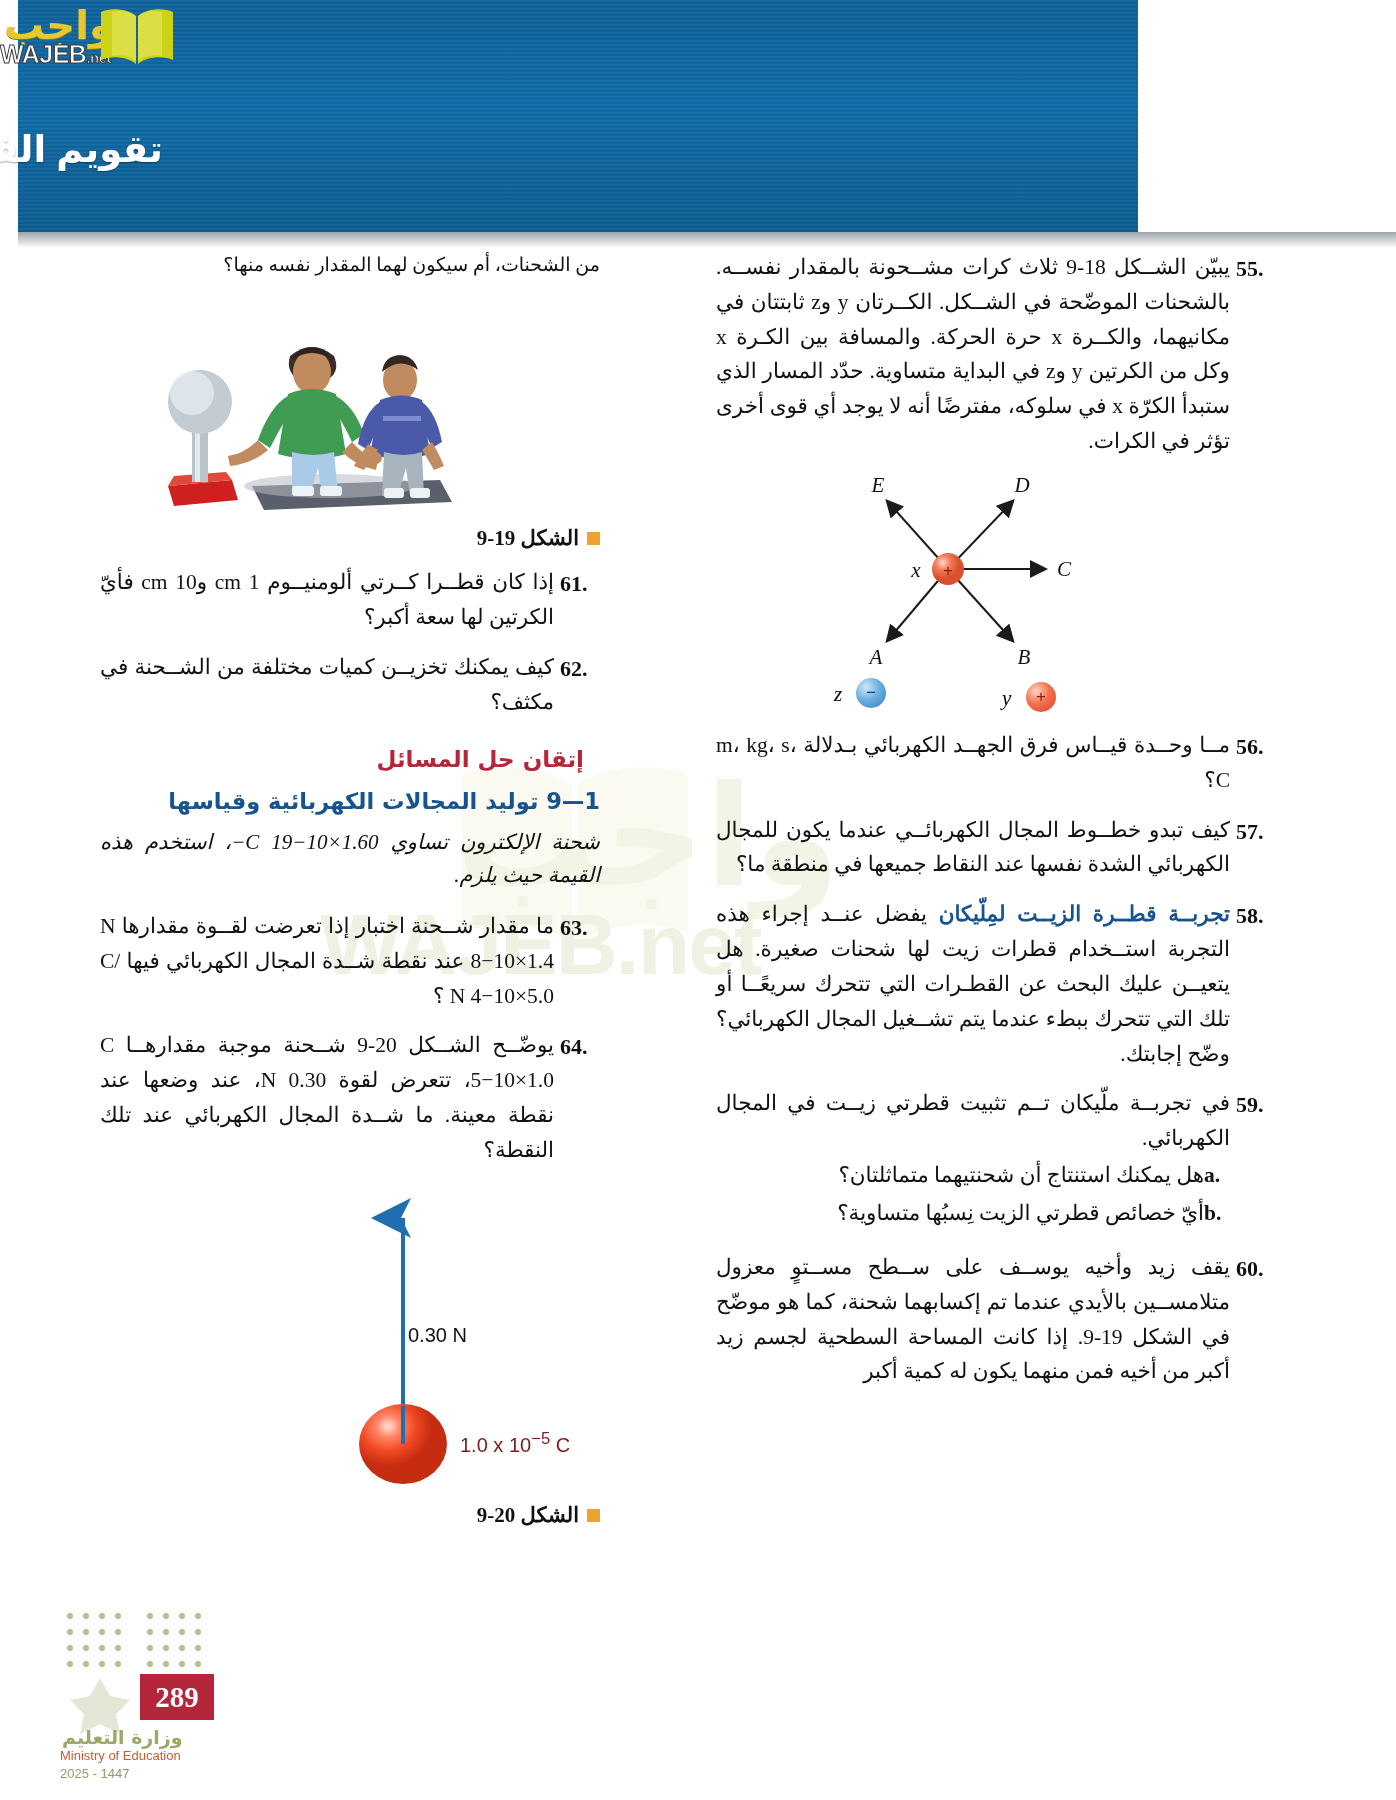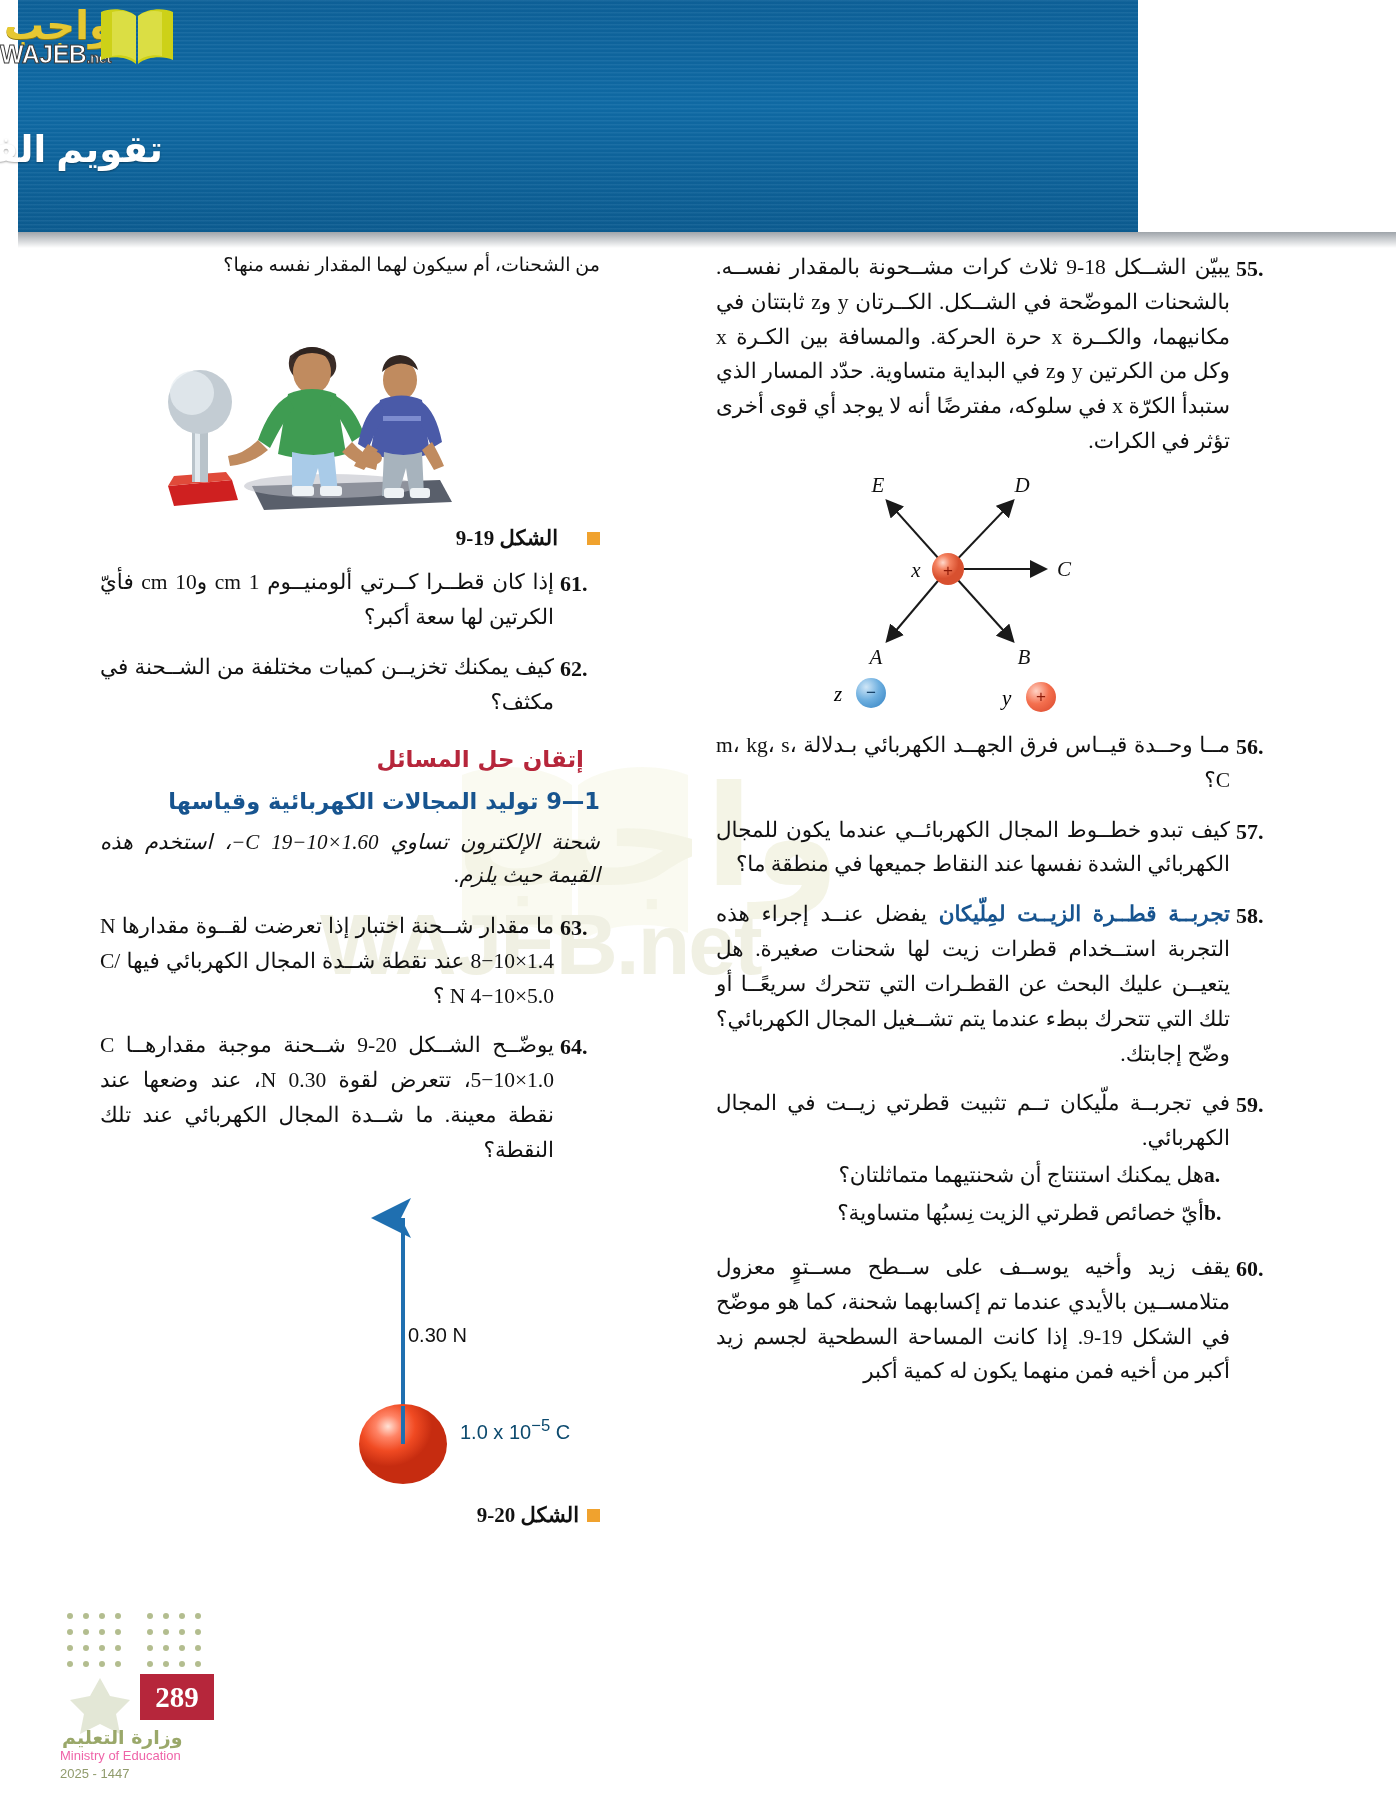--- a/index.html
+++ b/index.html
@@ -118,34 +118,34 @@
   .chg-lab{position:absolute;font-size:21px;font-style:italic;font-family:"Liberation Serif",serif;}
   
   .illus{position:relative;width:330px;height:230px;margin:10px auto 4px 40px;}
   
   .fig920{position:relative;width:420px;height:300px;margin:28px 0 0 0;}
   .fig920 .flab{
     position:absolute;left:228px;top:128px;font-size:20px;
     font-family:"Liberation Sans",sans-serif;direction:ltr;color:#111;
   }
   .fig920 .qlab{
-    position:absolute;left:280px;top:220px;font-size:20px;
-    font-family:"Liberation Sans",sans-serif;direction:ltr;color:#0c4a6e;white-space:nowrap;
+    position:absolute;left:280px;top:233px;font-size:20px;
+    font-family:"Liberation Sans",sans-serif;direction:ltr;color:#7f1d1d;white-space:nowrap;
   }
   
   .footer{position:absolute;left:40px;bottom:2px;width:300px;height:190px;}
   .dots{position:absolute;left:24px;top:0px;width:160px;height:62px;}
   .pagenum{
     position:absolute;left:100px;top:66px;width:74px;height:46px;background:#b6263b;
     color:#fff;font-weight:bold;font-size:29px;display:flex;align-items:center;
     justify-content:center;font-family:"Liberation Serif",serif;
   }
   .minlogo{position:absolute;left:22px;top:64px;width:76px;height:72px;opacity:.55;}
   .mintext2{
-    position:absolute;left:20px;top:140px;font-size:13px;color:#ec4899;
+    position:absolute;left:20px;top:140px;font-size:13px;color:#c2410c;
     font-family:"Liberation Sans",sans-serif;white-space:nowrap;opacity:.85;
   }
   .mintext3{
     position:absolute;left:20px;top:158px;font-size:13px;color:#7d8a52;
     font-family:"Liberation Sans",sans-serif;white-space:nowrap;direction:ltr;opacity:.85;
   }
   .ar-logo-word{
     position:absolute;left:22px;top:118px;font-size:19px;color:#9aa86a;font-weight:bold;
     font-family:"DejaVu Sans",sans-serif;white-space:nowrap;
   }
@@ -306,21 +306,21 @@
       <path d="M228 154 q-10 14 -14 22 l10 4 q8 -12 14 -20z" fill="#c08b5f"></path>
       <path d="M292 152 q8 14 12 24 l-10 4 q-8 -14 -12 -20z" fill="#c08b5f"></path>
       <path d="M244 162 q20 6 38 0 l2 44 -14 0 -4 -28 -8 28 -16 0z" fill="#a7b3bd"></path>
       <rect x="244" y="198" width="20" height="10" rx="3" fill="#eef2f5"></rect>
       <rect x="270" y="198" width="20" height="10" rx="3" fill="#eef2f5"></rect>
 
       <ellipse cx="232" cy="168" rx="10" ry="7" fill="#c08b5f"></ellipse>
     </svg>
   </div>
 
-  <div class="fig-cap" style="justify-content:flex-start;gap:21px;">
+  <div class="fig-cap" style="justify-content:flex-start;">
     <span class="sq"></span>
     <span>الشكل 19-9</span>
   </div>
 
   <div class="q">
     <span class="num">61.</span>
     <span class="body">إذا كان قطــرا كــرتي ألومنيــوم 1 cm و10 cm فأيّ الكرتين لها سعة أكبر؟</span>
   </div>
 
   <div class="q">

